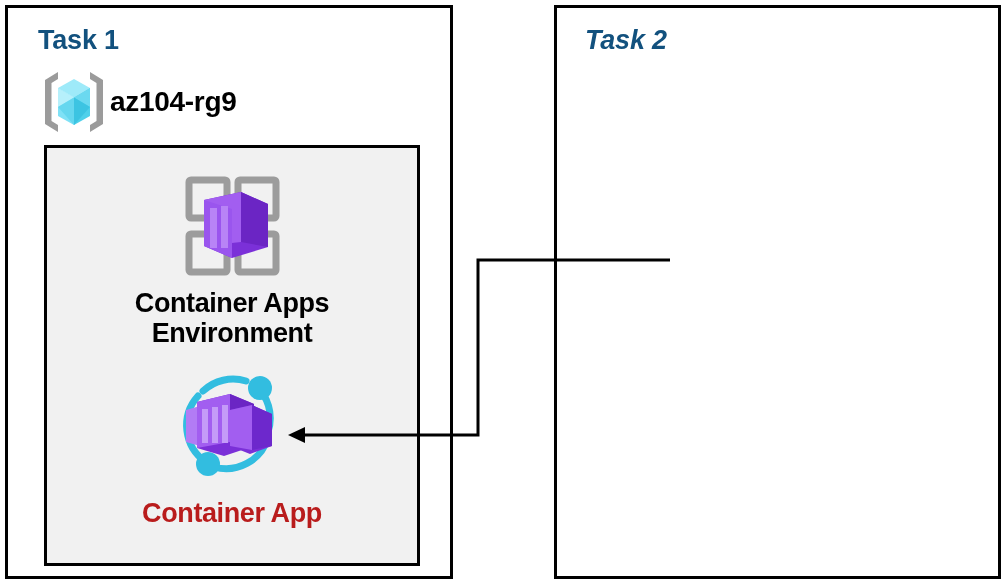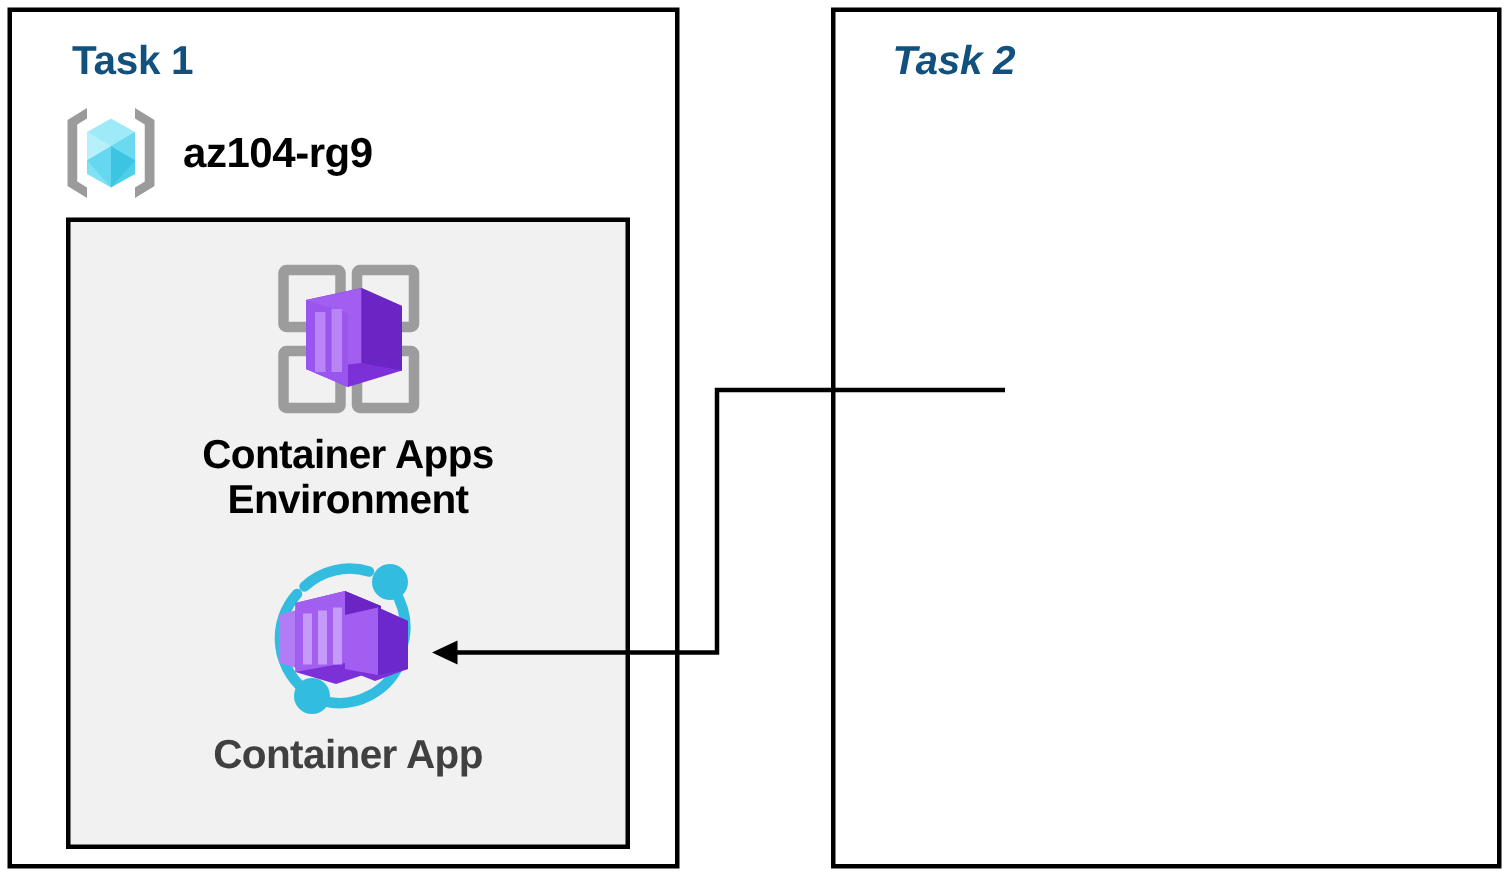--- a/index.html
+++ b/index.html
@@ -30,33 +30,31 @@
   #task1-panel { left: 5px;   top: 5px; width: 448px; height: 574px; }
   #task2-panel { left: 554px; top: 5px; width: 447px; height: 574px; }
 
   .task-title {
     position: absolute;
     font-size: 27px;
     font-weight: bold;
     color: #12517e;
     letter-spacing: -0.2px;
     white-space: nowrap;
-    margin-left: 10px;
   }
   #task1-title { left: 30px; top: 17px; }
   #task2-title { left: 28px; top: 17px; font-style: italic; }
 
   
   #rg-row {
     position: absolute;
     left: 30px;
     top: 58px;
     display: flex;
     align-items: center;
-    gap: 12px;
   }
   #rg-icon { width: 72px; height: 72px; display: block; }
   #rg-label {
     font-size: 28px;
     font-weight: bold;
     color: #000000;
     white-space: nowrap;
     letter-spacing: -0.3px;
   }
 
@@ -88,25 +86,25 @@
   }
 
   
   #ca-block {
     position: absolute;
     left: 0; top: 222px; width: 100%;
     display: flex; flex-direction: column; align-items: center;
   }
   #ca-icon { width: 128px; height: 110px; display: block; }
   #ca-label {
-    margin-top: 8px;
+    margin-top: 18px;
     text-align: left;
     font-size: 27px;
     font-weight: bold;
-    color: #404040;
+    color: #b91c1c;
     letter-spacing: -0.4px;
   }
 
   
   #tv-imagewrap {
     position: absolute;
     left: 69px;
     top: 33px;
     width: 228px;
     height: 178px;

